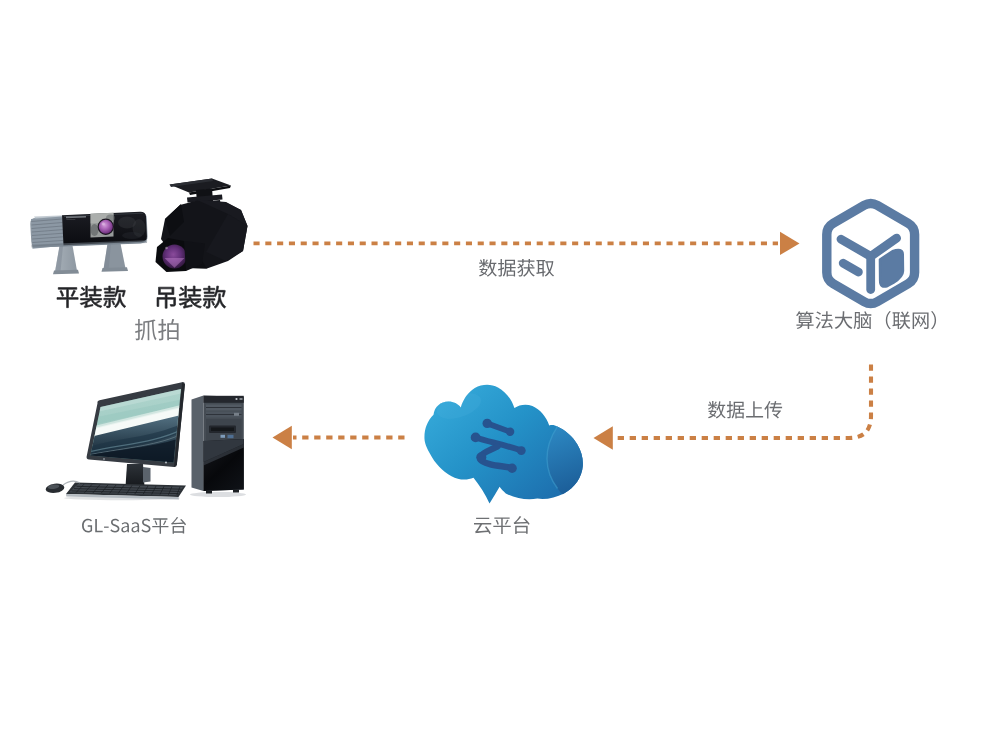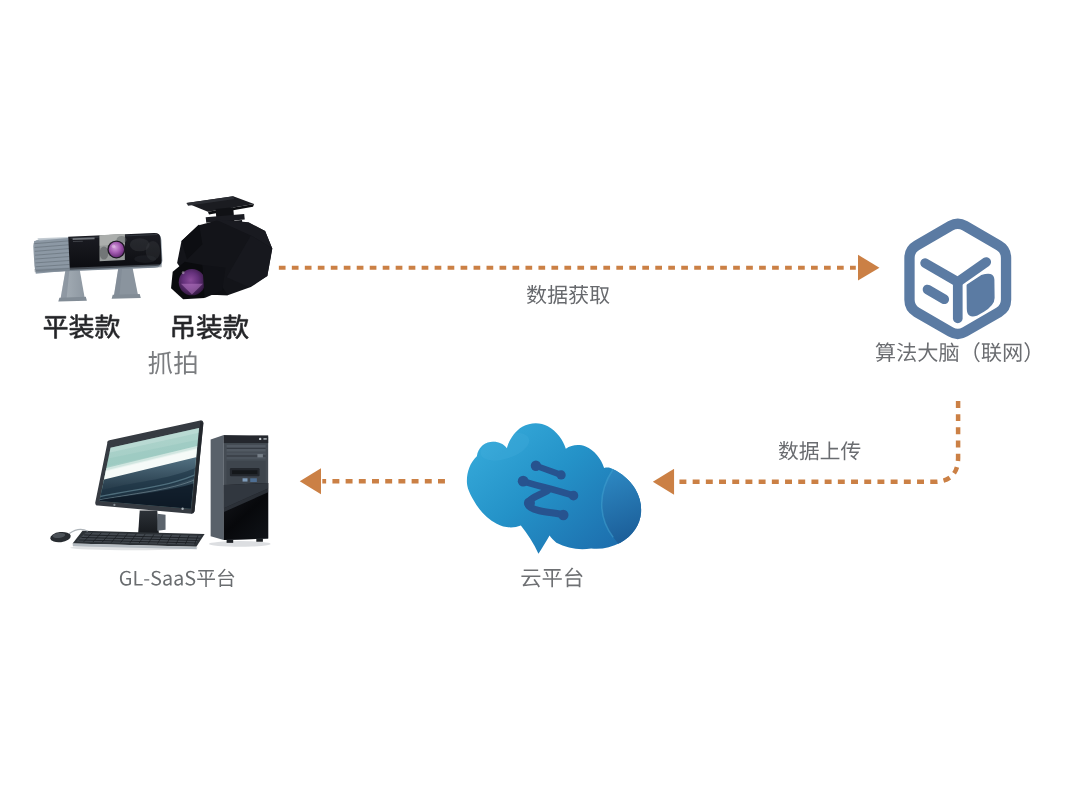--- a/index.html
+++ b/index.html
@@ -247,21 +247,21 @@
 <polygon points="799.5,243.4 780,231.7 780,255.1" fill="#cb8045"></polygon>
 </svg>
 <svg class="abs" style="left:584px;top:352px" width="300" height="104" viewBox="584 352 300 104">
 <path d="M871,364.5 L871,416 Q871,438 849,438 L613.5,438" fill="none" stroke="#cb8045" stroke-width="4.1" stroke-dasharray="6.3 5.7"></path>
 <polygon points="593.5,438 612.8,426.2 612.8,449.8" fill="#cb8045"></polygon>
 </svg>
 <svg class="abs" style="left:264px;top:420px" width="150" height="36" viewBox="264 420 150 36">
 <line x1="404.5" y1="437.5" x2="293" y2="437.5" stroke="#cb8045" stroke-width="4.1" stroke-dasharray="6.3 5.7"></line>
 <polygon points="272.5,437.5 291.8,425.7 291.8,449.3" fill="#cb8045"></polygon>
 </svg>
-<div class="lbl" style="left:38px;top:284.1px;width:72.8px;height:25.8px">
+<div class="lbl" style="left:55px;top:284.1px;width:72.8px;height:25.8px">
 <svg width="72.8" height="25.8" viewBox="0 0 72.8 25.8" aria-hidden="true">
         <g fill="#242528" stroke="#242528" stroke-width="26" transform="translate(0.77,21.80) scale(0.023570,-0.023570)">
           <path transform="translate(0,0)" d="M174 630C213 556 252 459 266 399L337 424C323 482 282 578 242 650ZM755 655C730 582 684 480 646 417L711 396C750 456 797 552 834 633ZM52 348V273H459V-79H537V273H949V348H537V698H893V773H105V698H459V348Z"></path>
           <path transform="translate(1000,0)" d="M68 742C113 711 166 665 190 634L238 682C213 713 158 756 114 785ZM439 375C451 355 463 331 472 309H52V247H400C307 181 166 127 37 102C51 88 70 63 80 46C139 60 201 80 260 105V39C260 -2 227 -18 208 -24C217 -39 229 -68 233 -85C254 -73 289 -64 575 0C574 14 575 43 578 60L333 10V139C395 170 451 207 494 247C574 84 720 -26 918 -74C926 -54 946 -26 961 -12C867 7 783 41 715 89C774 116 843 153 894 189L839 230C797 197 727 155 668 125C627 160 593 201 567 247H949V309H557C546 337 528 370 511 396ZM624 840V702H386V636H624V477H416V411H916V477H699V636H935V702H699V840ZM37 485 63 422 272 519V369H342V840H272V588C184 549 97 509 37 485Z"></path>
           <path transform="translate(2000,0)" d="M124 219C101 149 67 71 32 17C49 11 78 -3 92 -12C124 44 161 129 187 203ZM376 196C404 145 436 75 450 34L510 62C495 102 461 169 433 219ZM677 516V469C677 331 663 128 484 -31C503 -42 529 -65 542 -81C642 10 694 116 721 217C762 86 825 -21 920 -79C931 -59 954 -31 971 -17C852 47 781 200 745 372C747 406 748 438 748 468V516ZM247 837V745H51V681H247V595H74V532H493V595H318V681H513V745H318V837ZM39 317V253H248V0C248 -10 245 -13 233 -13C222 -14 187 -14 147 -13C156 -32 166 -59 169 -78C226 -78 263 -78 287 -67C312 -56 318 -36 318 -1V253H523V317ZM600 840C580 683 544 531 481 433V457H85V394H481V424C499 413 527 394 540 383C574 439 601 510 624 590H867C853 524 835 452 816 404L878 386C905 452 933 557 952 647L902 662L890 659H642C654 714 665 771 673 829Z"></path>
         </g>
       </svg>
 <span class="real" style="font-size:23.6px">平装款</span>
 </div>
 <div class="lbl" style="left:154.6px;top:283.8px;width:72.8px;height:26.3px">
@@ -323,21 +323,21 @@
 <div class="lbl" style="left:472.4px;top:513.9px;width:59.7px;height:22.0px">
 <svg width="59.7" height="22.0" viewBox="0 0 59.7 22.0" aria-hidden="true">
         <g fill="#6e7073" transform="translate(0.91,18.38) scale(0.019410,-0.019410)">
           <path transform="translate(0,0)" d="M165 760V684H842V760ZM141 -44C182 -27 240 -24 791 24C815 -16 836 -52 852 -83L924 -41C874 53 773 199 688 312L620 277C660 222 705 157 746 94L243 56C323 152 404 275 471 401H945V478H56V401H367C303 272 219 149 190 114C158 73 135 46 112 40C123 16 137 -26 141 -44Z"></path>
           <path transform="translate(1000,0)" d="M174 630C213 556 252 459 266 399L337 424C323 482 282 578 242 650ZM755 655C730 582 684 480 646 417L711 396C750 456 797 552 834 633ZM52 348V273H459V-79H537V273H949V348H537V698H893V773H105V698H459V348Z"></path>
           <path transform="translate(2000,0)" d="M179 342V-79H255V-25H741V-77H821V342ZM255 48V270H741V48ZM126 426C165 441 224 443 800 474C825 443 846 414 861 388L925 434C873 518 756 641 658 727L599 687C647 644 699 591 745 540L231 516C320 598 410 701 490 811L415 844C336 720 219 593 183 559C149 526 124 505 101 500C110 480 122 442 126 426Z"></path>
         </g>
       </svg>
 <span class="real" style="font-size:21px">云平台</span>
 </div>
-<div class="lbl" style="left:107px;top:515.4px;width:108.1px;height:20.7px">
+<div class="lbl" style="left:80px;top:515.4px;width:108.1px;height:20.7px">
 <svg width="108.1" height="20.7" viewBox="0 0 108.1 20.7" aria-hidden="true">
         <g fill="#6a6d70" transform="translate(0.95,17.24) scale(0.018060,-0.018060)">
           <path transform="translate(0,0)" d="M389 -13C487 -13 568 23 615 72V380H374V303H530V111C501 84 450 68 398 68C241 68 153 184 153 369C153 552 249 665 397 665C470 665 518 634 555 596L605 656C563 700 496 746 394 746C200 746 58 603 58 366C58 128 196 -13 389 -13Z"></path>
           <path transform="translate(689,0)" d="M101 0H514V79H193V733H101Z"></path>
           <path transform="translate(1232,0)" d="M46 245H302V315H46Z"></path>
           <path transform="translate(1579,0)" d="M304 -13C457 -13 553 79 553 195C553 304 487 354 402 391L298 436C241 460 176 487 176 559C176 624 230 665 313 665C381 665 435 639 480 597L528 656C477 709 400 746 313 746C180 746 82 665 82 552C82 445 163 393 231 364L336 318C406 287 459 263 459 187C459 116 402 68 305 68C229 68 155 104 103 159L48 95C111 29 200 -13 304 -13Z"></path>
           <path transform="translate(2175,0)" d="M217 -13C284 -13 345 22 397 65H400L408 0H483V334C483 469 428 557 295 557C207 557 131 518 82 486L117 423C160 452 217 481 280 481C369 481 392 414 392 344C161 318 59 259 59 141C59 43 126 -13 217 -13ZM243 61C189 61 147 85 147 147C147 217 209 262 392 283V132C339 85 295 61 243 61Z"></path>
           <path transform="translate(2738,0)" d="M217 -13C284 -13 345 22 397 65H400L408 0H483V334C483 469 428 557 295 557C207 557 131 518 82 486L117 423C160 452 217 481 280 481C369 481 392 414 392 344C161 318 59 259 59 141C59 43 126 -13 217 -13ZM243 61C189 61 147 85 147 147C147 217 209 262 392 283V132C339 85 295 61 243 61Z"></path>
           <path transform="translate(3301,0)" d="M304 -13C457 -13 553 79 553 195C553 304 487 354 402 391L298 436C241 460 176 487 176 559C176 624 230 665 313 665C381 665 435 639 480 597L528 656C477 709 400 746 313 746C180 746 82 665 82 552C82 445 163 393 231 364L336 318C406 287 459 263 459 187C459 116 402 68 305 68C229 68 155 104 103 159L48 95C111 29 200 -13 304 -13Z"></path>
           <path transform="translate(3897,0)" d="M174 630C213 556 252 459 266 399L337 424C323 482 282 578 242 650ZM755 655C730 582 684 480 646 417L711 396C750 456 797 552 834 633ZM52 348V273H459V-79H537V273H949V348H537V698H893V773H105V698H459V348Z"></path>

